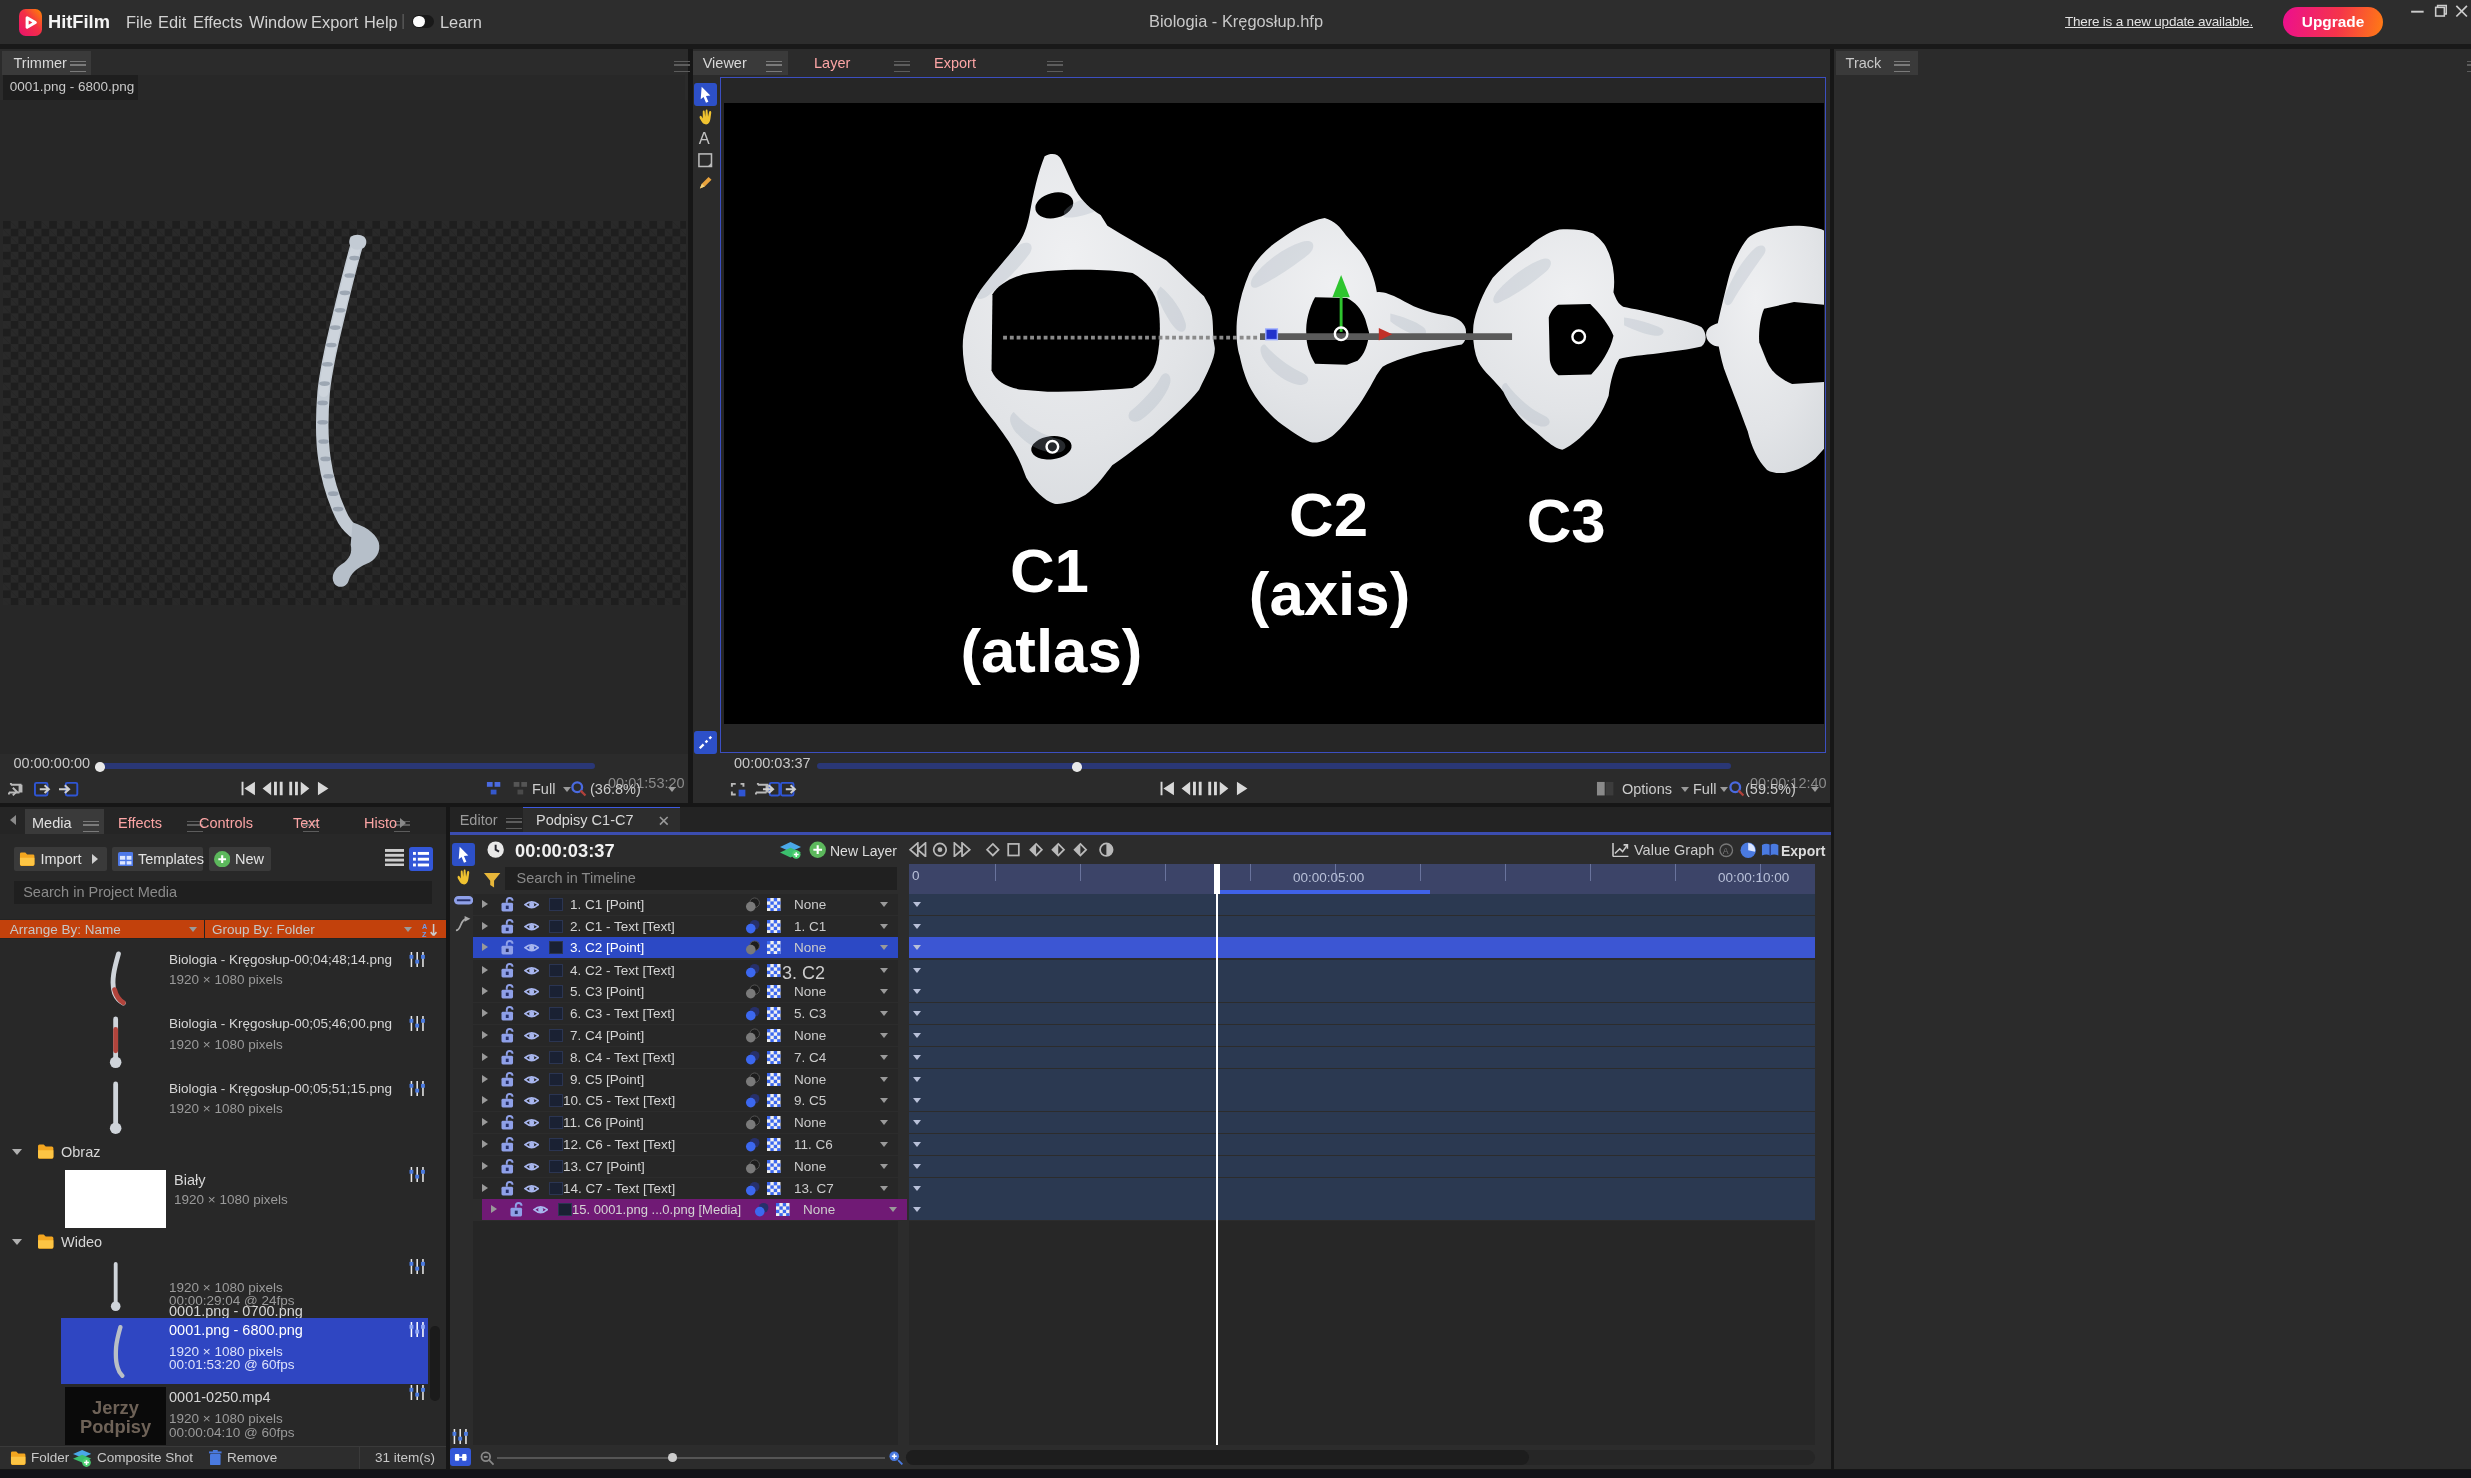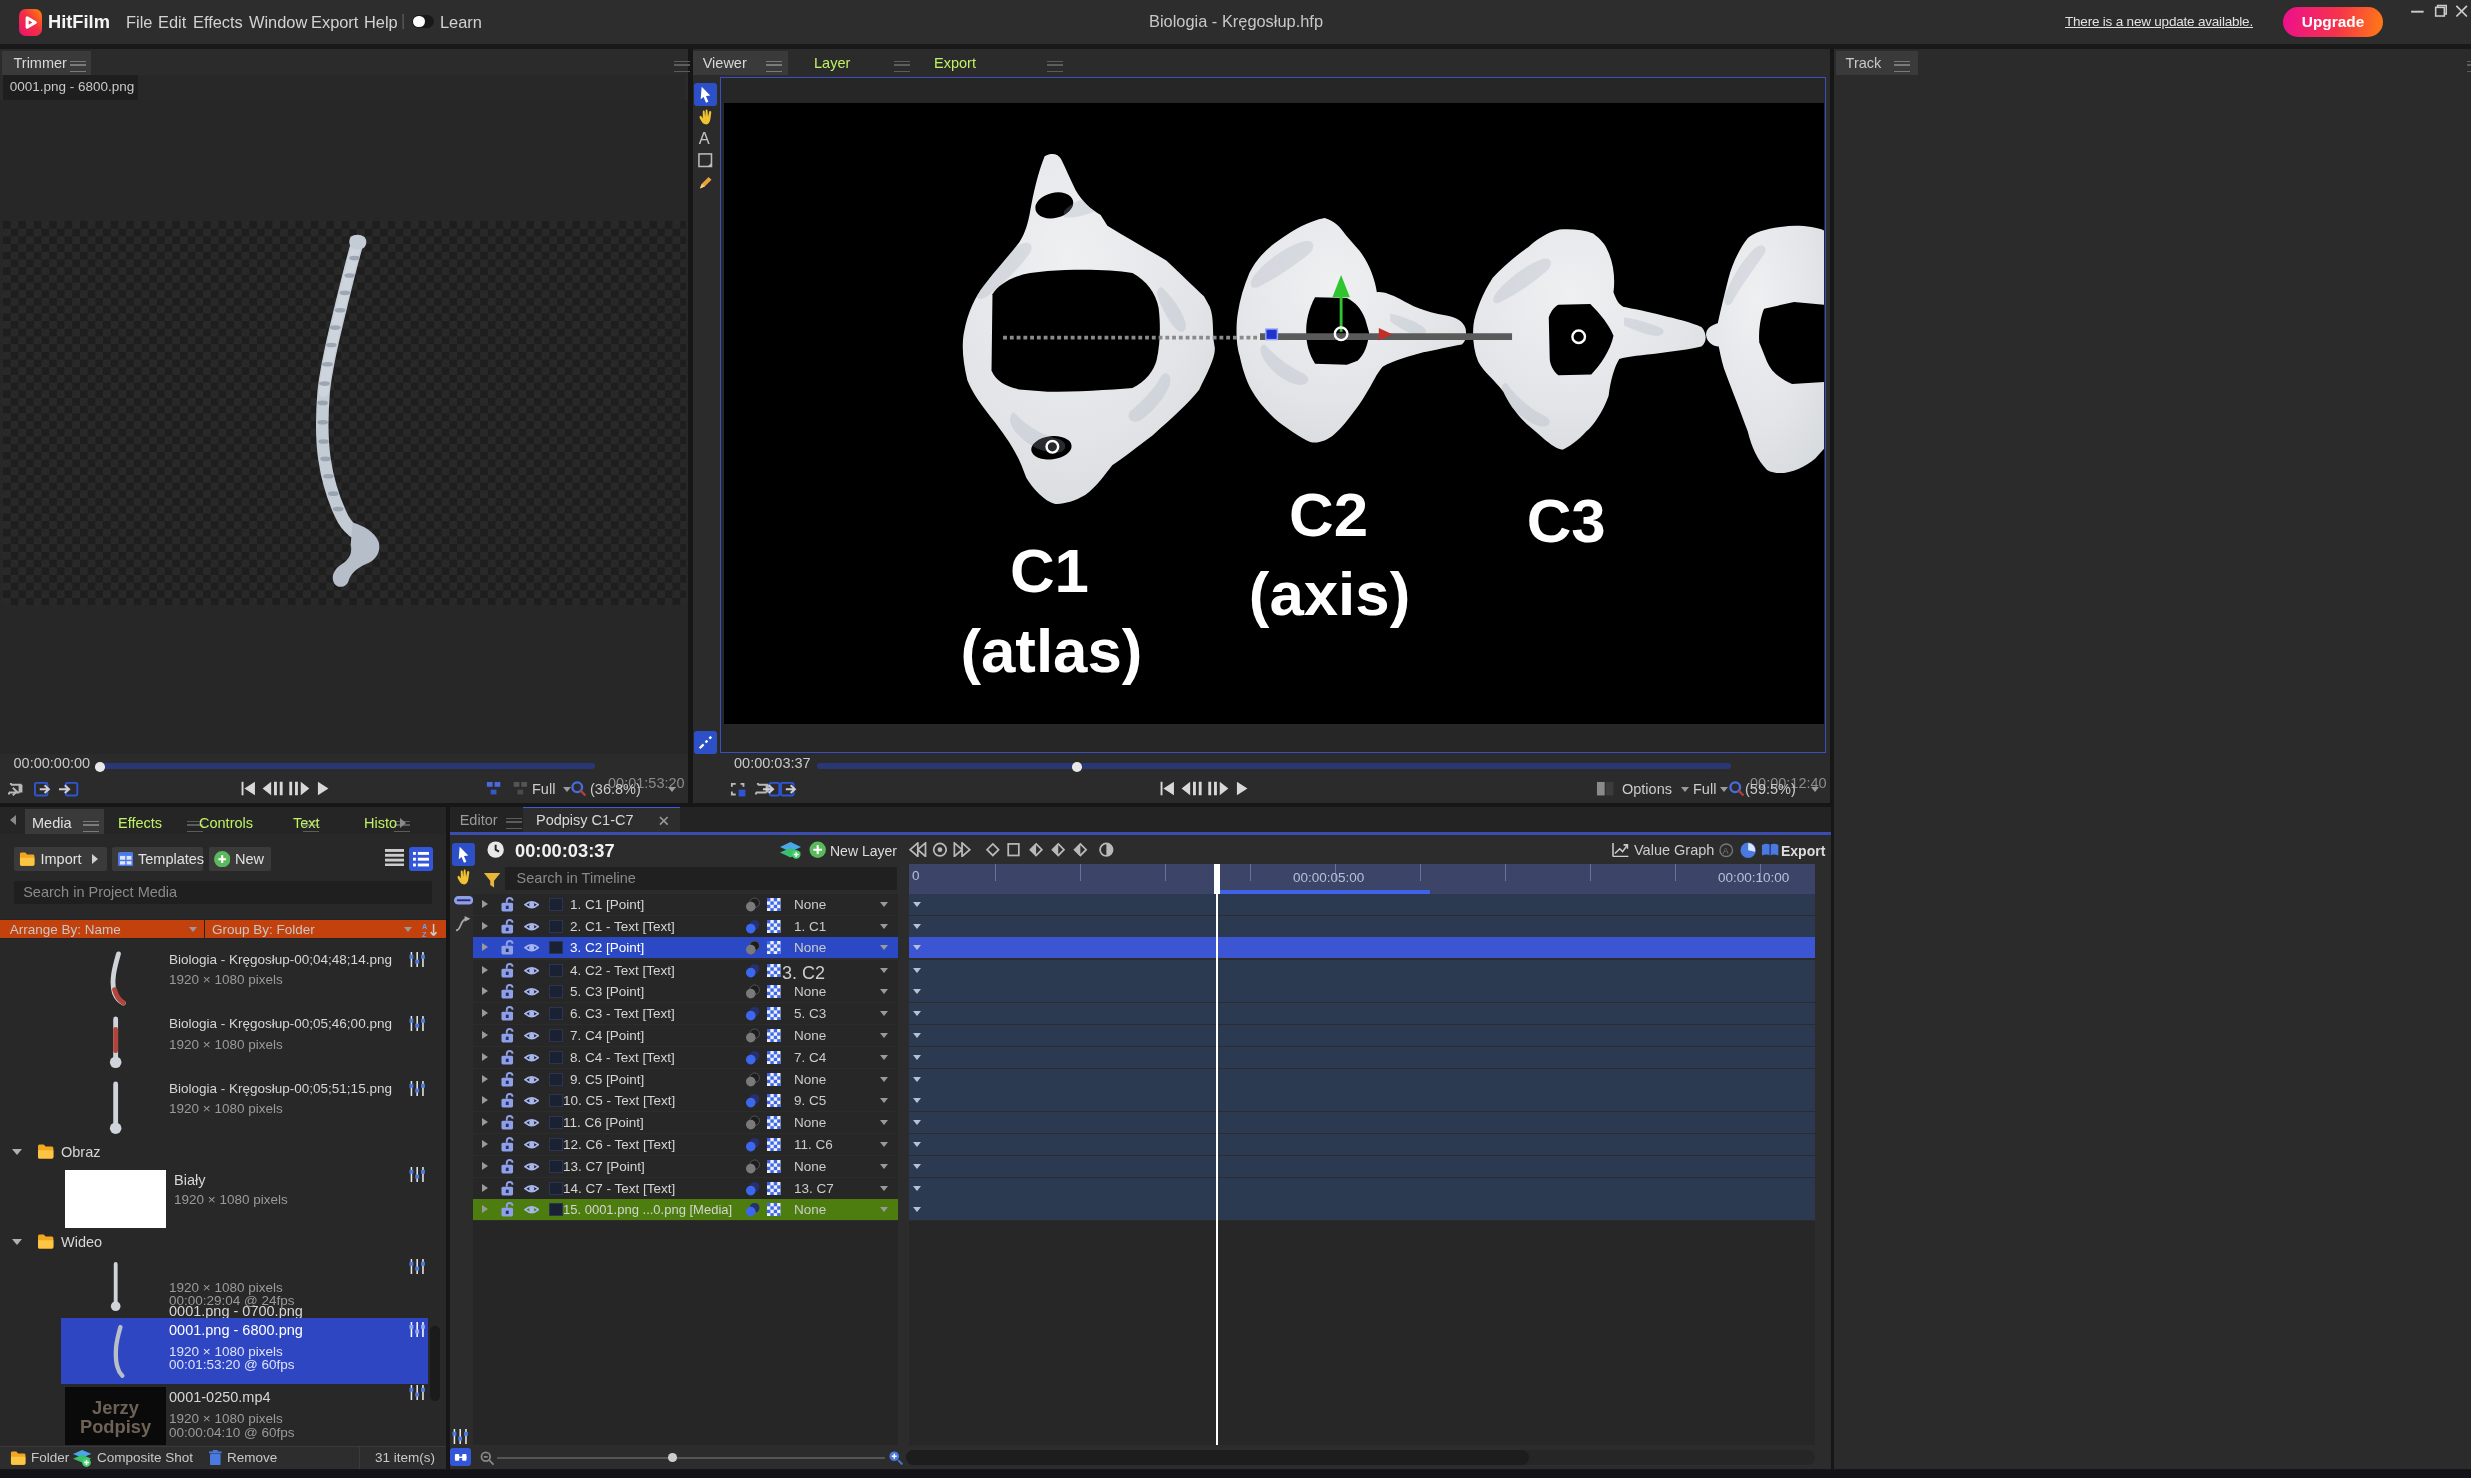--- a/index.html
+++ b/index.html
@@ -1,21 +1,21 @@
 <!DOCTYPE html>
 <html><head>
 <meta charset="utf-8">
 <style>
   * { margin:0; padding:0; box-sizing:border-box; }
   html,body { width:2472px; height:1478px; background:#161616; overflow:hidden;
     font-family:"Liberation Sans", sans-serif; }
   .abs { position:absolute; }
   #stage { position:relative; width:2472px; height:1478px; background:#161616; }
   .panel { position:absolute; background:#2b2b2b; }
-  .tabtxt { color:#bef264; font-size:14.5px; }
+  .tabtxt { color:#fca5a5; font-size:14.5px; }
   .tab-active { background:#3a3a3a; color:#dcdcdc; }
   .ham { display:inline-block; width:16.4px; height:10.6px;
     border-top:1.9px solid #7a7a7a; border-bottom:1.9px solid #7a7a7a; position:relative; }
   .ham::after { content:""; position:absolute; left:0; right:0; top:2.4px; height:1.9px; background:#7a7a7a; }
   .hamd { border-color:#5c5c5c; } .hamd::after { background:#5c5c5c; }
   .timecode { color:#c9c9c9; font-size:14.5px; }
   .dim { color:#8b8b8b;margin-top:20px; }
 </style>
 </head>
 <body>
@@ -1078,21 +1078,21 @@
           </svg>
           <svg class="abs" style="left:294px;top:3.9px;" width="13.5" height="13.5" viewBox="0 0 14 14">
             <use href="#sym-check"></use>
           </svg>
           <div class="abs" style="left:321px;top:2.9px;font-size:13.5px;color:#cccccc;">13. C7</div>
           <div class="abs" style="left:407px;top:7.7px;width:0;height:0;border-left:4.8px solid transparent;border-right:4.8px solid transparent;border-top:5.8px solid #9a9a9a;"></div>
         </div>
         <div class="abs" style="left:459px;top:284px;width:906px;height:21px;background:#2b3951;">
           <div class="abs" style="left:3.9px;top:7.7px;width:0;height:0;border-left:4.8px solid transparent;border-right:4.8px solid transparent;border-top:5.8px solid #b8c0d8;"></div>
         </div>
-        <div class="abs" style="left:23px;top:305px;width:425px;height:21px;background:#4d7c0f;">
+        <div class="abs" style="left:32px;top:305px;width:425px;height:21px;background:#701a75;">
           <div class="abs" style="left:8.7px;top:5.8px;width:0;height:0;border-top:4.8px solid transparent;border-bottom:4.8px solid transparent;border-left:6.8px solid #9a9a9a;"></div>
           <svg class="abs" style="left:27px;top:2.9px;" width="14.5" height="15.4" viewBox="0 0 14 16">
             <use href="#sym-lock"></use>
           </svg>
           <svg class="abs" style="left:51px;top:2.9px;" width="15.4" height="15.4" viewBox="0 0 16 16">
             <use href="#sym-eye"></use>
           </svg>
           <div class="abs" style="left:76px;top:3.9px;width:13.5px;height:13.5px;background:#1a2133;border:1px solid #2b3552;"></div>
           <div class="abs" style="left:90px;top:2.9px;font-size:13px;color:#d4d4d4;">15. 0001.png ...0.png [Media]</div>
           <svg class="abs" style="left:272px;top:2.9px;" width="15.4" height="15.4" viewBox="0 0 16 16">

